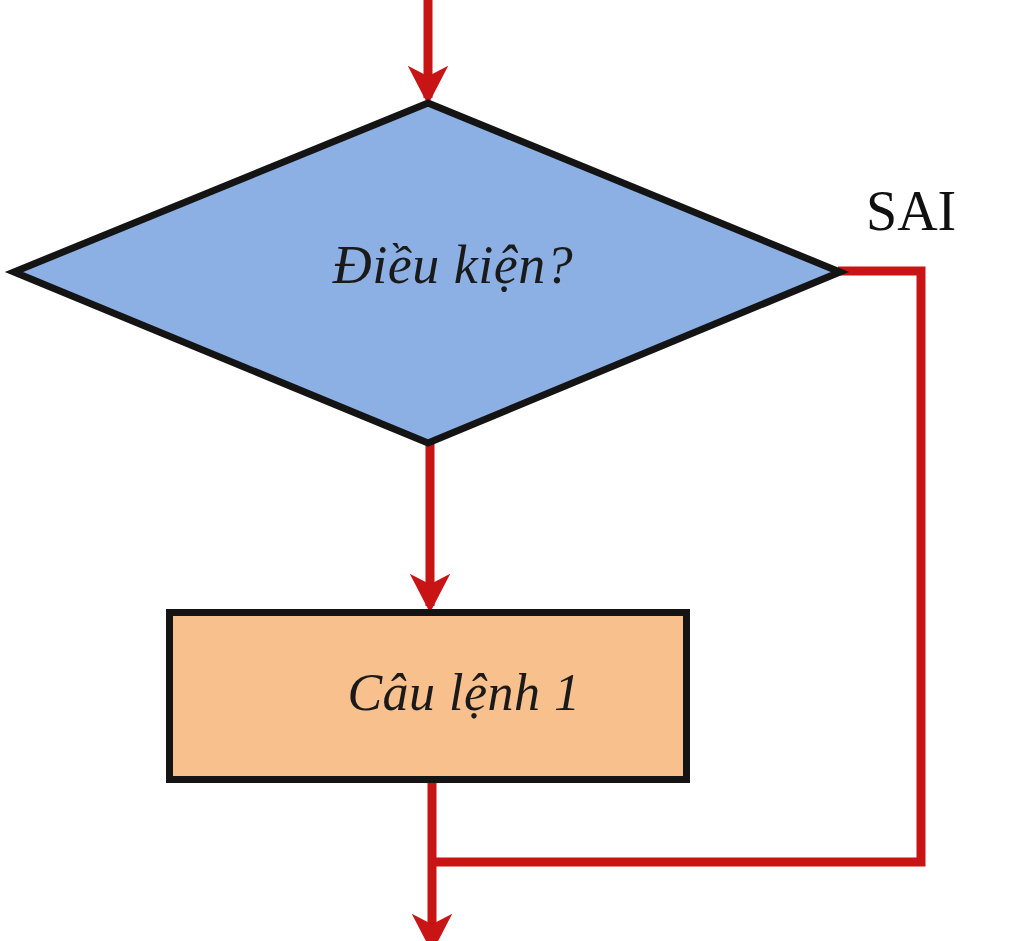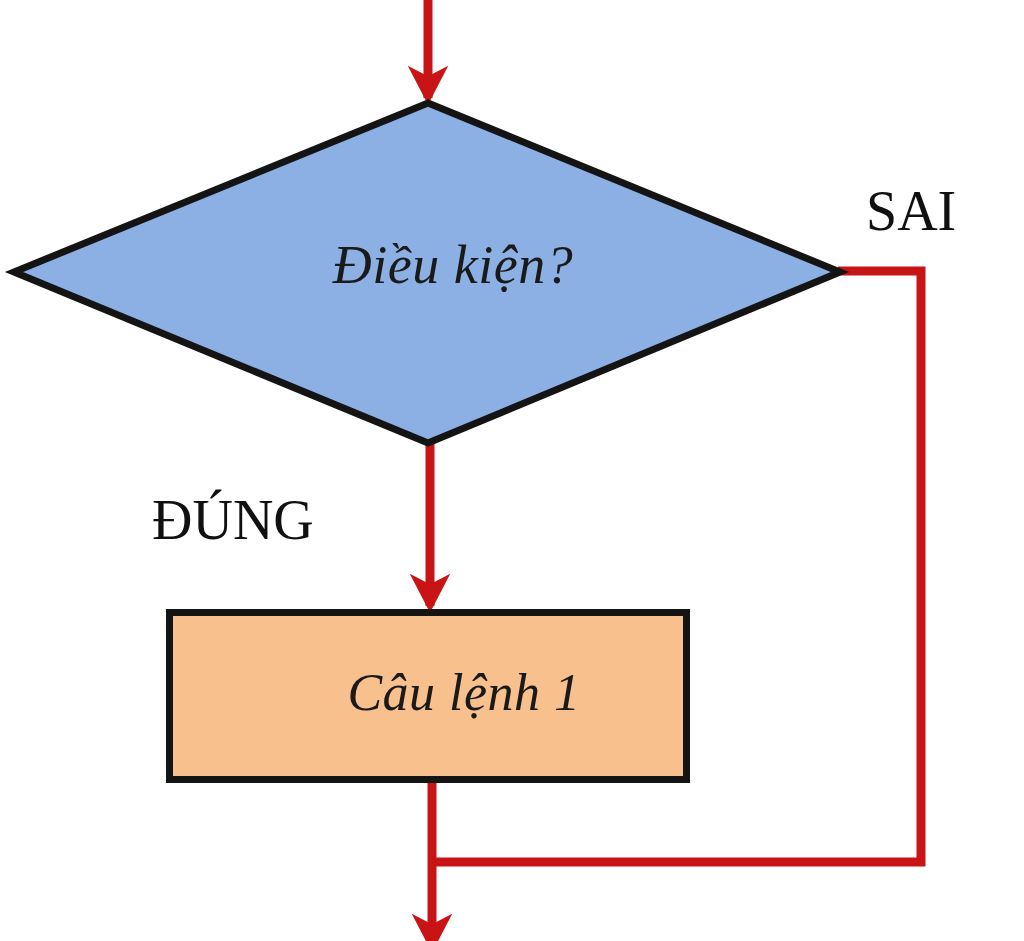--- a/index.html
+++ b/index.html
@@ -86,15 +86,14 @@
 
     <rect x="169.5" y="612.5" width="517" height="167" fill="#F8C08C" stroke="#141414" stroke-width="7"></rect>
   </svg>
 
   <div class="node-text" id="condition-text">Điều kiện?</div>
 
   <div class="node-text" id="statement-text">Câu lệnh 1</div>
 
   <div class="edge-label" id="label-sai">SAI</div>
 
-  <div class="edge-label" id="label-dung">ĐÚNG</div>
 
 </div>
 
 </body></html>

